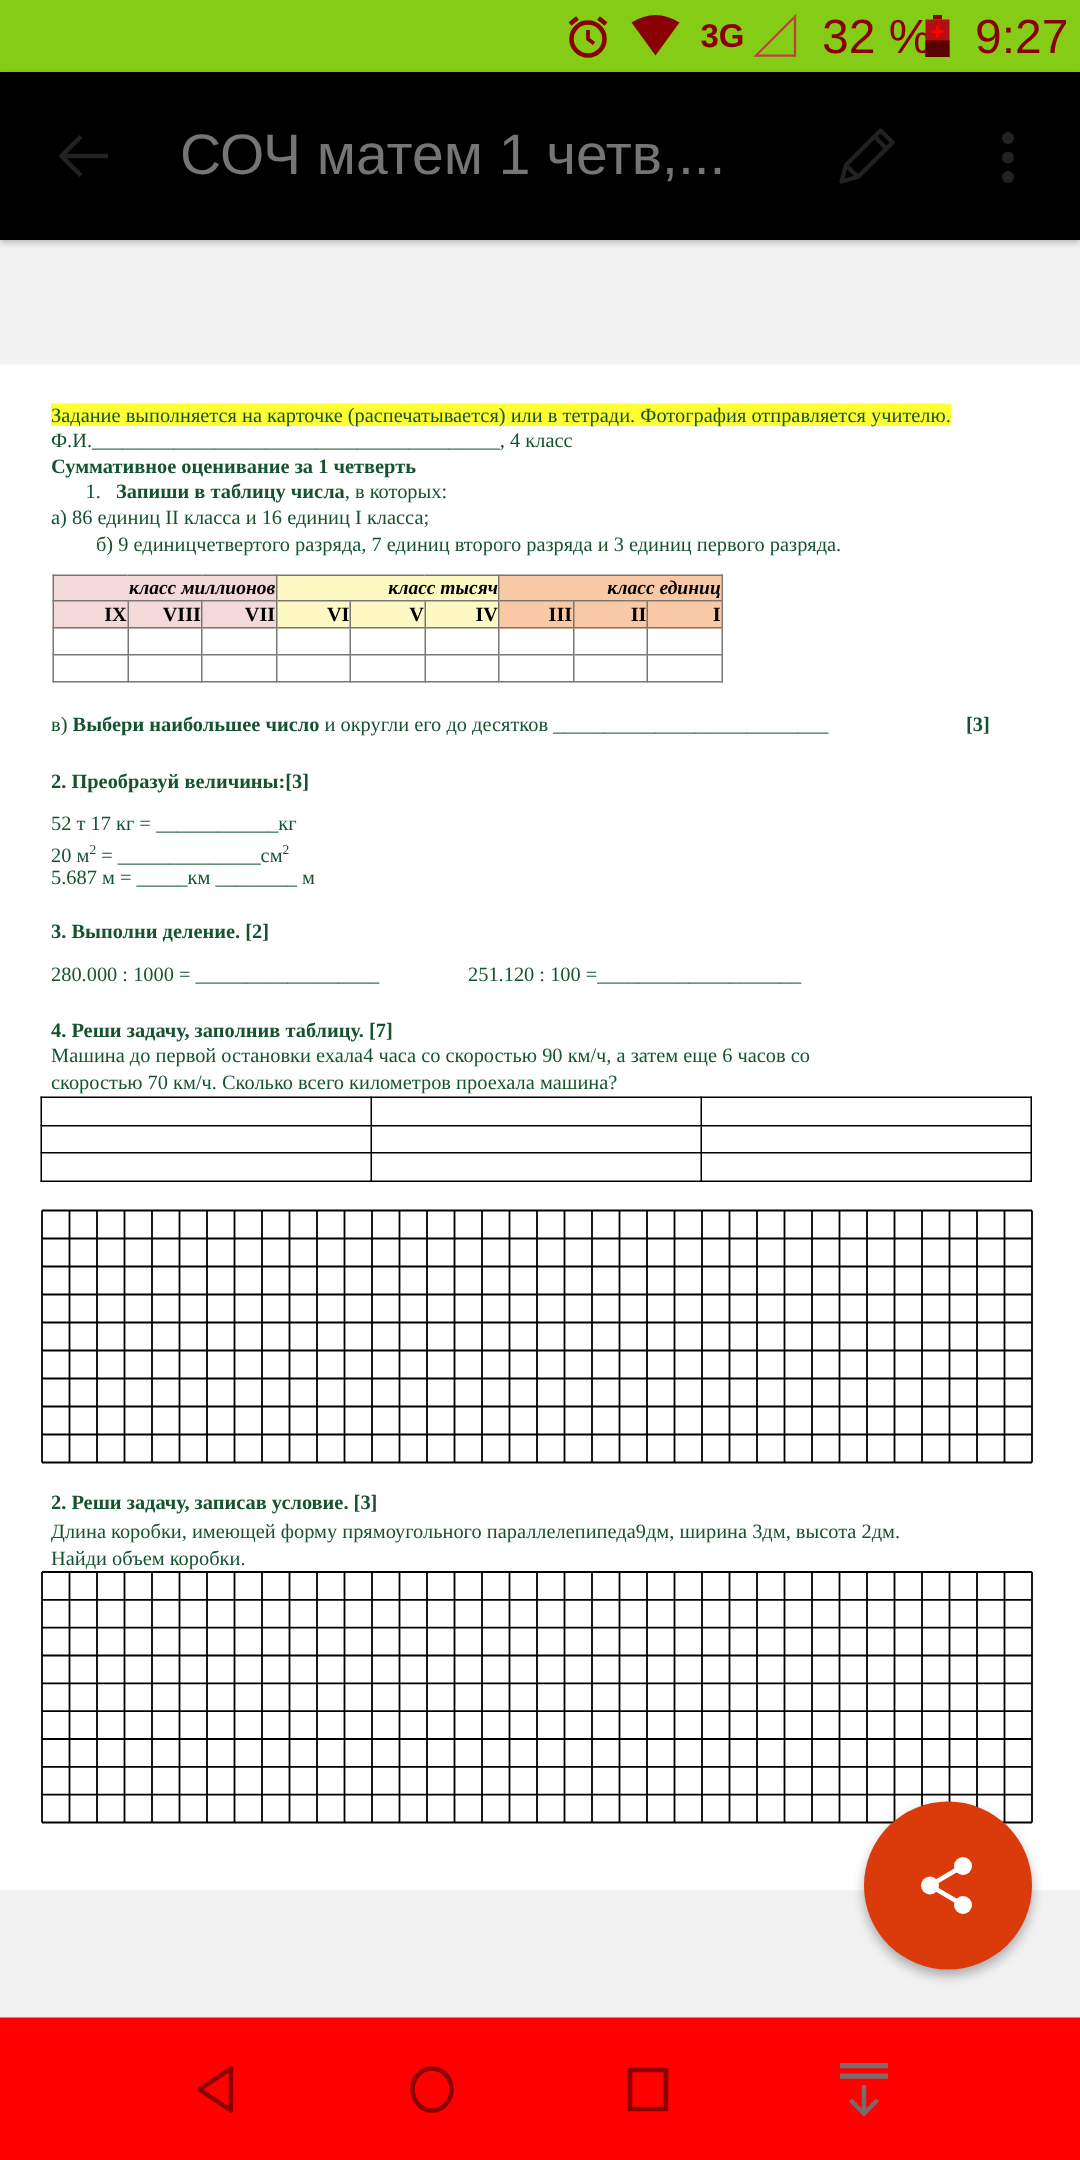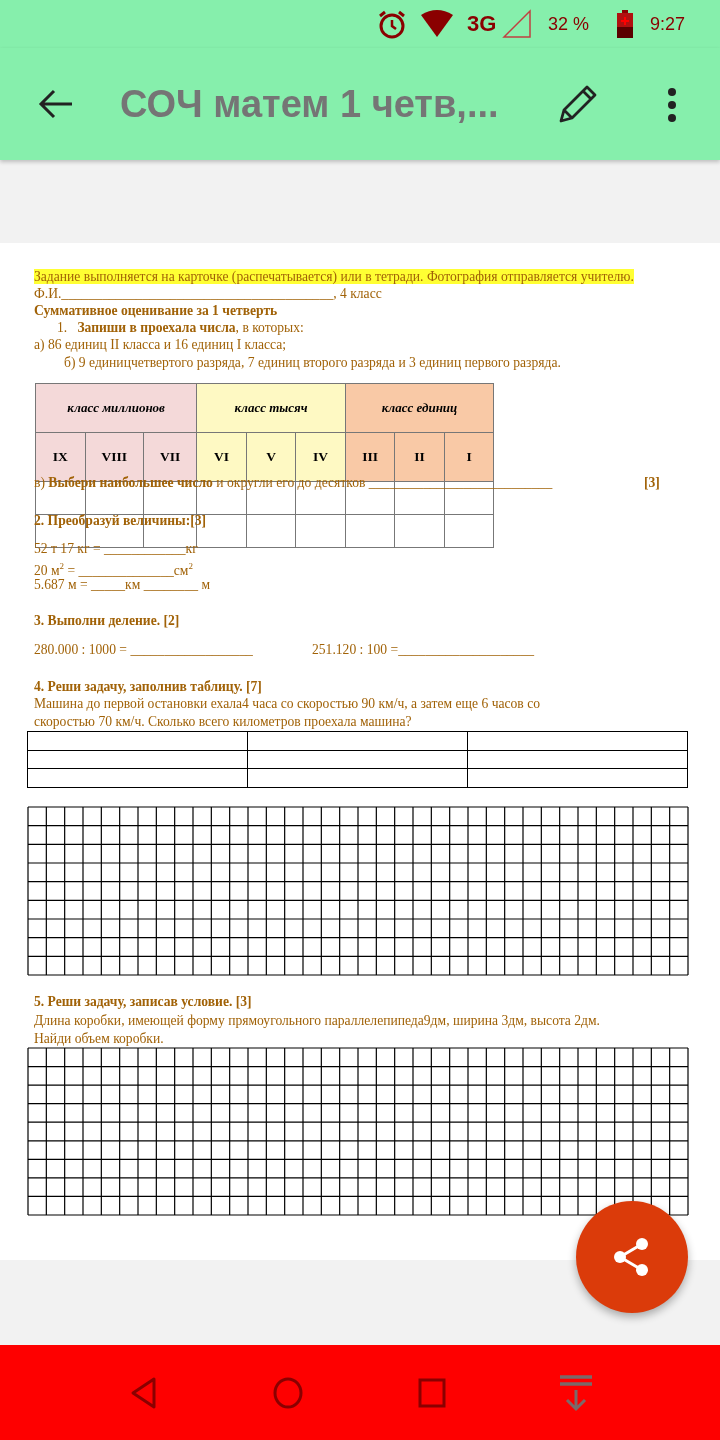--- a/index.html
+++ b/index.html
@@ -1,38 +1,38 @@
 <!DOCTYPE html>
 <html><head>
 <meta charset="utf-8">
 <style>
   * { box-sizing: border-box; margin: 0; padding: 0; }
   html, body { width: 720px; height: 1440px; overflow: hidden; background: #f2f2f2; }
   body { position: relative; font-family: "Liberation Sans", sans-serif; }
 
   
-  .statusbar { position: absolute; left: 0; top: 0; width: 720px; height: 48px; background: #86efac; color: #8a0000; }
+  .statusbar { position: absolute; left: 0; top: 0; width: 720px; height: 48px; background: #84cc16; color: #8a0000; }
   .sb-item { position: absolute; top: 0; height: 48px; display: flex; align-items: center; }
-  .sb-text { font-family: "Liberation Sans", sans-serif; font-size: 18px; color: #8a0000; }
-
-  
-  .appbar { position: absolute; left: 0; top: 48px; width: 720px; height: 112px; background: #86efac; box-shadow: 0 2px 4px rgba(0,0,0,0.22); z-index: 2; font-weight: bold; }
+  .sb-text { font-family: "Liberation Sans", sans-serif; font-size: 32px; color: #8a0000; }
+
+  
+  .appbar { position: absolute; left: 0; top: 48px; width: 720px; height: 112px; background: #000000; box-shadow: 0 2px 4px rgba(0,0,0,0.22); z-index: 2; }
   .appbar .back { position: absolute; left: 32px; top: 32px; width: 48px; height: 48px; display:flex; align-items:center; justify-content:center; }
   .appbar .title { position: absolute; left: 120px; top: 28px; font-size: 38px; color: #757575; white-space: nowrap; line-height: 56px; }
   .appbar .edit { position: absolute; left: 550px; top: 30px; width: 54px; height: 54px; display:flex; align-items:center; justify-content:center; }
   .appbar .more { position: absolute; left: 648px; top: 30px; width: 48px; height: 54px; display:flex; align-items:center; justify-content:center; }
 
   
   .page { position: absolute; left: 0; top: 243px; width: 720px; height: 1017px; background: #fff; }
-  .doc { position: absolute; font-family: "Liberation Serif", serif; color: #a16207; font-size: 13.6px; white-space: nowrap; line-height: 17px; }
+  .doc { position: absolute; font-family: "Liberation Serif", serif; color: #14532d; font-size: 13.6px; white-space: nowrap; line-height: 17px; }
   .hl { background: #ffff33; }
   .b { font-weight: bold; }
 
   table.ptab { position: absolute; left: 35px; top: 140px; border-collapse: collapse; font-family: "Liberation Serif", serif; }
-  table.ptab td { border: 1px solid #777; width: 49.5px; text-align: center; font-size: 13px; height: 18px; padding: 16px; }
+  table.ptab td { border: 1px solid #777; width: 49.5px; text-align: right; font-size: 13px; height: 18px; padding: 0; }
   table.ptab td.cls { font-style: italic; font-weight: bold; height: 17px; }
   table.ptab td.mil { background: #f4d9d9; }
   table.ptab td.tys { background: #fef9c3; }
   table.ptab td.edn { background: #f9c9a6; }
   table.ptab td.rn { font-weight: bold; font-size: 13.5px; }
   table.ptab td.empty { height: 18px; }
 
   table.t4 { position: absolute; left: 27px; top: 488px; border-collapse: collapse; }
   table.t4 td { border: 1px solid #000; width: 220px; height: 18.5px; }
 
@@ -104,21 +104,21 @@
         <circle cx="6" cy="18" r="4" fill="#222"></circle>
         <circle cx="6" cy="31" r="4" fill="#222"></circle>
       </svg>
   </div>
 </div>
 
 <div class="page">
   <div class="doc" style="left:34px; top:25px;"><span class="hl">Задание выполняется на карточке (распечатывается) или в тетради. Фотография отправляется учителю.</span></div>
   <div class="doc" style="left:34px; top:42px;text-align:right;">Ф.И.________________________________________, 4 класс</div>
   <div class="doc b" style="left:34px; top:59px;">Суммативное оценивание за 1 четверть</div>
-  <div class="doc" style="left:57px; top:76px;"><span>1.</span>&nbsp;&nbsp;&nbsp;<span class="b">Запиши в проехала числа</span><span>, в которых:</span></div>
+  <div class="doc" style="left:57px; top:76px;"><span>1.</span>&nbsp;&nbsp;&nbsp;<span class="b">Запиши в таблицу числа</span><span>, в которых:</span></div>
   <div class="doc" style="left:34px; top:93px;">а) 86 единиц II класса и 16 единиц I класса;</div>
   <div class="doc" style="left:34px; top:111px;margin-left:30px;">б) 9 единицчетвертого разряда, 7 единиц второго разряда и 3 единиц первого разряда.</div>
 
   <table class="ptab">
     <tbody>
         <tr>
       <td colspan="3" class="cls mil">класс миллионов</td>
       <td colspan="3" class="cls tys">класс тысяч</td>
       <td colspan="3" class="cls edn">класс единиц</td>
     </tr>
@@ -239,21 +239,21 @@
         <line x1="1" x2="661" y1="57" y2="57" stroke="#000" stroke-width="1.2"></line>
         <line x1="1" x2="661" y1="75.66666666666667" y2="75.66666666666667" stroke="#000" stroke-width="1.2"></line>
         <line x1="1" x2="661" y1="94.33333333333334" y2="94.33333333333334" stroke="#000" stroke-width="1.2"></line>
         <line x1="1" x2="661" y1="113" y2="113" stroke="#000" stroke-width="1.2"></line>
         <line x1="1" x2="661" y1="131.66666666666669" y2="131.66666666666669" stroke="#000" stroke-width="1.2"></line>
         <line x1="1" x2="661" y1="150.33333333333334" y2="150.33333333333334" stroke="#000" stroke-width="1.2"></line>
         <line x1="1" x2="661" y1="169" y2="169" stroke="#000" stroke-width="1.2"></line>
       </svg>
     </div>
 
-  <div class="doc b" style="left:34px; top:750px;">5. Реши задачу, записав условие. [3]</div>
+  <div class="doc b" style="left:34px; top:750px;">2. Реши задачу, записав условие. [3]</div>
   <div class="doc" style="left:34px; top:769px;">Длина коробки, имеющей форму прямоугольного параллелепипеда9дм, ширина 3дм, высота 2дм.</div>
   <div class="doc" style="left:34px; top:787px;">Найди объем коробки.</div>
 
   <div class="grid" id="grid2" style="left:27px; top:804px;">
       <svg width="662" height="169">
         <line x1="1" x2="1" y1="1" y2="168" stroke="#000" stroke-width="1.2"></line>
         <line x1="19.333333333333332" x2="19.333333333333332" y1="1" y2="168" stroke="#000" stroke-width="1.2"></line>
         <line x1="37.666666666666664" x2="37.666666666666664" y1="1" y2="168" stroke="#000" stroke-width="1.2"></line>
         <line x1="56" x2="56" y1="1" y2="168" stroke="#000" stroke-width="1.2"></line>
         <line x1="74.33333333333333" x2="74.33333333333333" y1="1" y2="168" stroke="#000" stroke-width="1.2"></line>

